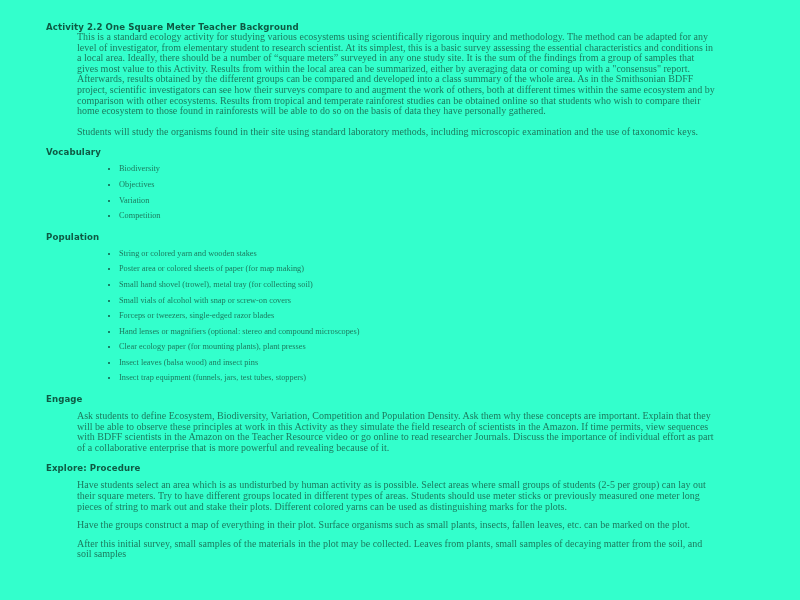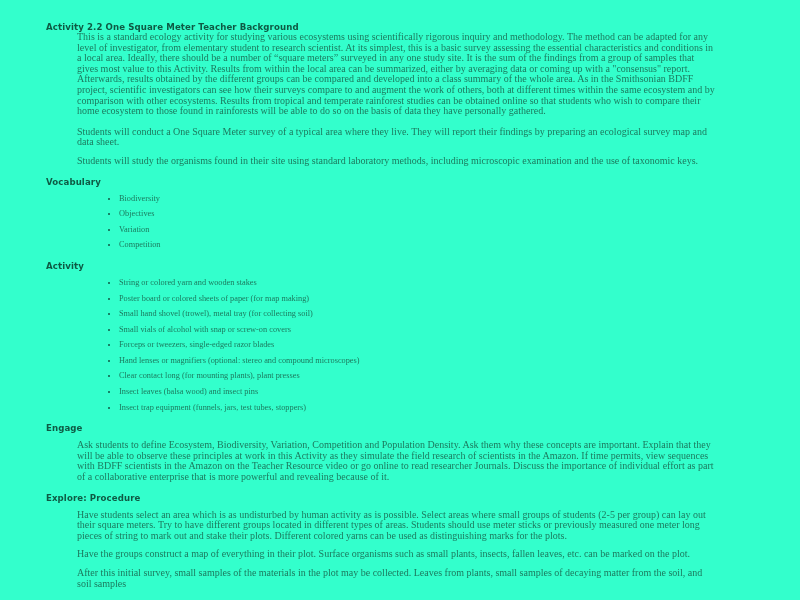--- a/index.html
+++ b/index.html
@@ -39,44 +39,43 @@
 <body>
 
 <div class="page">
 
   <div class="section first">
     <h2>Activity 2.2 One Square Meter Teacher Background</h2>
     <p>This is a standard ecology activity for studying various ecosystems using scientifically rigorous inquiry and methodology. The method can be adapted for any level of investigator, from elementary student to research scientist. At its simplest, this is a basic survey assessing the essential characteristics and conditions in a local area. Ideally, there should be a number of “square meters” surveyed in any one study site. It is the sum of the findings from a group of samples that gives most value to this Activity. Results from within the local area can be summarized, either by averaging data or coming up with a "consensus" report. Afterwards, results obtained by the different groups can be compared and developed into a class summary of the whole area. As in the Smithsonian BDFF project, scientific investigators can see how their surveys compare to and augment the work of others, both at different times within the same ecosystem and by comparison with other ecosystems. Results from tropical and temperate rainforest studies can be obtained online so that students who wish to compare their home ecosystem to those found in rainforests will be able to do so on the basis of data they have personally gathered.</p>
   </div>
 
   <div class="section">
-    <p>Students will conduct a One Square Meter survey of a typical area where they live. They will report their findings by preparing an ecological survey map and data sheet.</p>
     <p>Students will study the organisms found in their site using standard laboratory methods, including microscopic examination and the use of taxonomic keys.</p>
   </div>
 
   <div class="section">
     <h2>Vocabulary</h2>
     <ul>
       <li>Biodiversity</li>
       <li>Objectives</li>
       <li>Variation</li>
       <li>Competition</li>
     </ul>
   </div>
 
   <div class="section">
-    <h2>Activity</h2>
+    <h2>Population</h2>
     <ul>
       <li>String or colored yarn and wooden stakes</li>
-      <li>Poster board or colored sheets of paper (for map making)</li>
+      <li>Poster area or colored sheets of paper (for map making)</li>
       <li>Small hand shovel (trowel), metal tray (for collecting soil)</li>
       <li>Small vials of alcohol with snap or screw-on covers</li>
       <li>Forceps or tweezers, single-edged razor blades</li>
       <li>Hand lenses or magnifiers (optional: stereo and compound microscopes)</li>
-      <li>Clear contact long (for mounting plants), plant presses</li>
+      <li>Clear ecology paper (for mounting plants), plant presses</li>
       <li>Insect leaves (balsa wood) and insect pins</li>
       <li>Insect trap equipment (funnels, jars, test tubes, stoppers)</li>
     </ul>
   </div>
 
   <div class="section">
     <h2>Engage</h2>
     <p>Ask students to define Ecosystem, Biodiversity, Variation, Competition and Population Density. Ask them why these concepts are important. Explain that they will be able to observe these principles at work in this Activity as they simulate the field research of scientists in the Amazon. If time permits, view sequences with BDFF scientists in the Amazon on the Teacher Resource video or go online to read researcher Journals. Discuss the importance of individual effort as part of a collaborative enterprise that is more powerful and revealing because of it.</p>
   </div>
 

